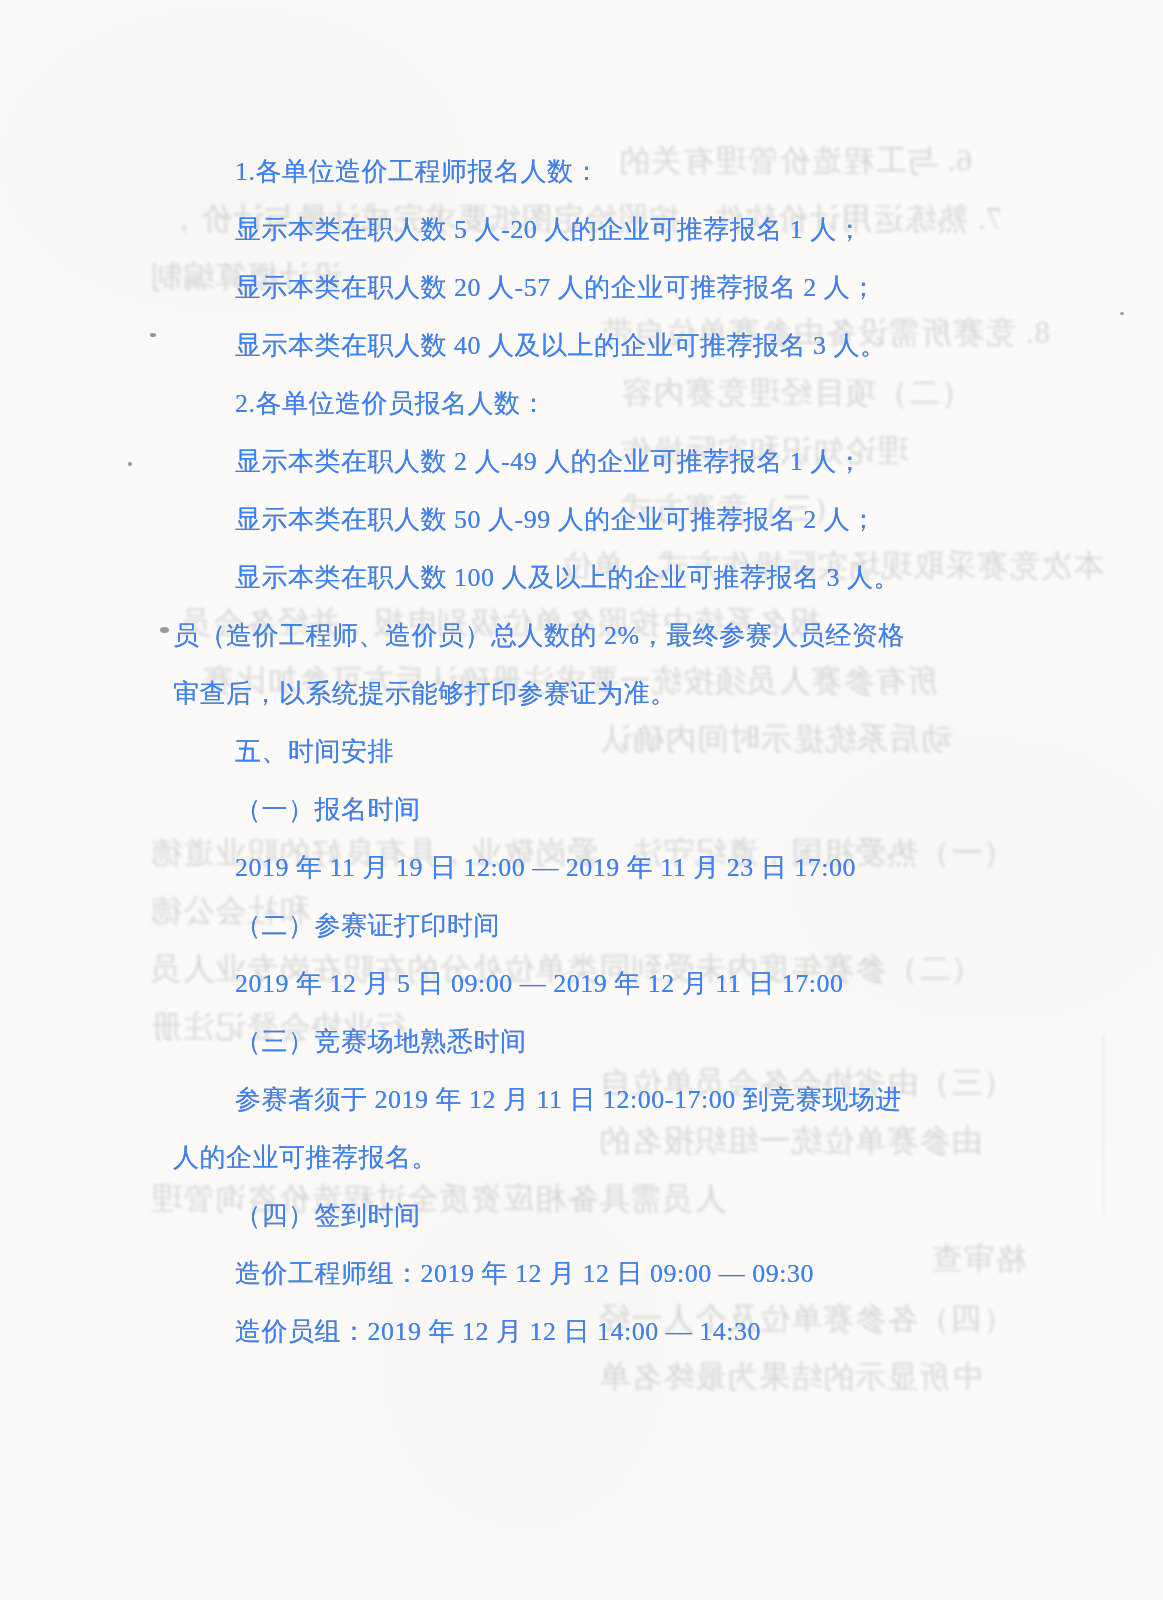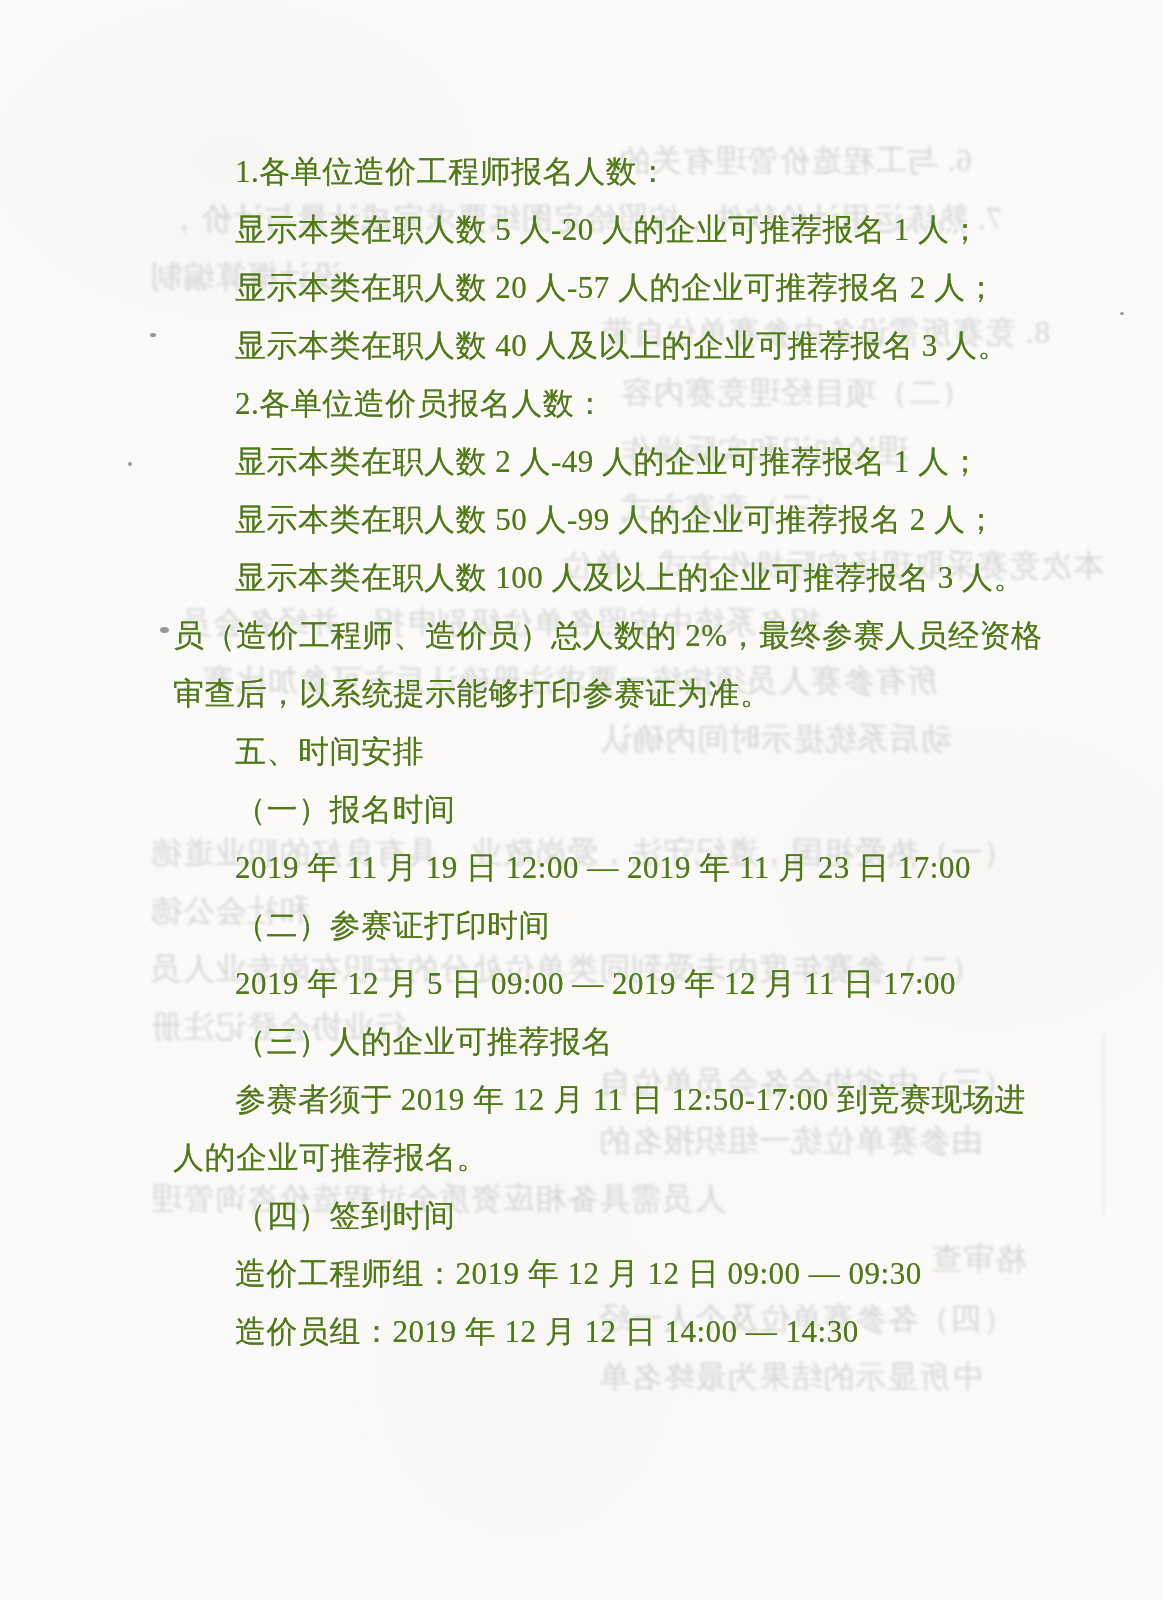--- a/index.html
+++ b/index.html
@@ -39,22 +39,22 @@
     transform: scaleX(-1);
     filter: blur(1.4px);
     letter-spacing: 1px;
   }
   
   .text-block {
     position: absolute;
     left: 173px;
     top: 143px;
     width: 842px;
-    color: #4d7c0f;
-    font-size: 31px;
+    color: #3b82f6;
+    font-size: 26px;
     letter-spacing: 0.5px;
   }
   .line {
     height: 58px;
     line-height: 58px;
     white-space: nowrap;
     text-shadow: 0 0 0.5px rgba(45,43,40,0.55);
   }
   .line.indent {
     padding-left: 62px;
@@ -109,22 +109,22 @@
     <div class="line indent">显示本类在职人数 2 人-49 人的企业可推荐报名 1 人；</div>
     <div class="line indent">显示本类在职人数 50 人-99 人的企业可推荐报名 2 人；</div>
     <div class="line indent">显示本类在职人数 100 人及以上的企业可推荐报名 3 人。</div>
     <div class="line">员（造价工程师、造价员）总人数的 2%，最终参赛人员经资格</div>
     <div class="line">审查后，以系统提示能够打印参赛证为准。</div>
     <div class="line indent">五、时间安排</div>
     <div class="line indent">（一）报名时间</div>
     <div class="line indent">2019 年 11 月 19 日 12:00 — 2019 年 11 月 23 日 17:00</div>
     <div class="line indent">（二）参赛证打印时间</div>
     <div class="line indent">2019 年 12 月 5 日 09:00 — 2019 年 12 月 11 日 17:00</div>
-    <div class="line indent">（三）人的企业可推荐报名</div>
-    <div class="line indent">参赛者须于 2019 年 12 月 11 日 12:50-17:00 到竞赛现场进</div>
+    <div class="line indent">（三）竞赛场地熟悉时间</div>
+    <div class="line indent">参赛者须于 2019 年 12 月 11 日 12:00-17:00 到竞赛现场进</div>
     <div class="line">人的企业可推荐报名。</div>
     <div class="line indent">（四）签到时间</div>
     <div class="line indent">造价工程师组：2019 年 12 月 12 日 09:00 — 09:30</div>
     <div class="line indent">造价员组：2019 年 12 月 12 日 14:00 — 14:30</div>
   </div>
 
 <div id="artifact-layer">
     <div class="speck" style="left: 160px; top: 627px; width: 9px; height: 6px;"></div>
     <div class="speck" style="left: 150px; top: 333px; width: 6px; height: 4px;"></div>
     <div class="speck" style="left: 128px; top: 462px; width: 4px; height: 4px;"></div>

